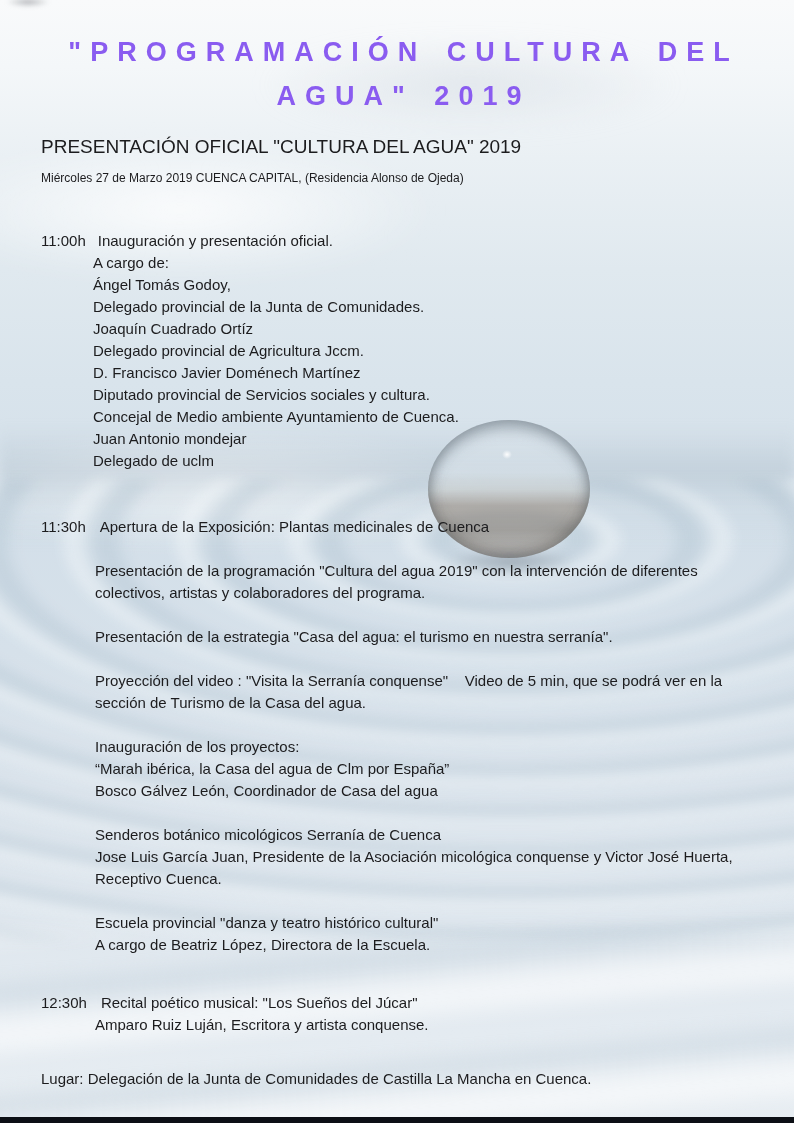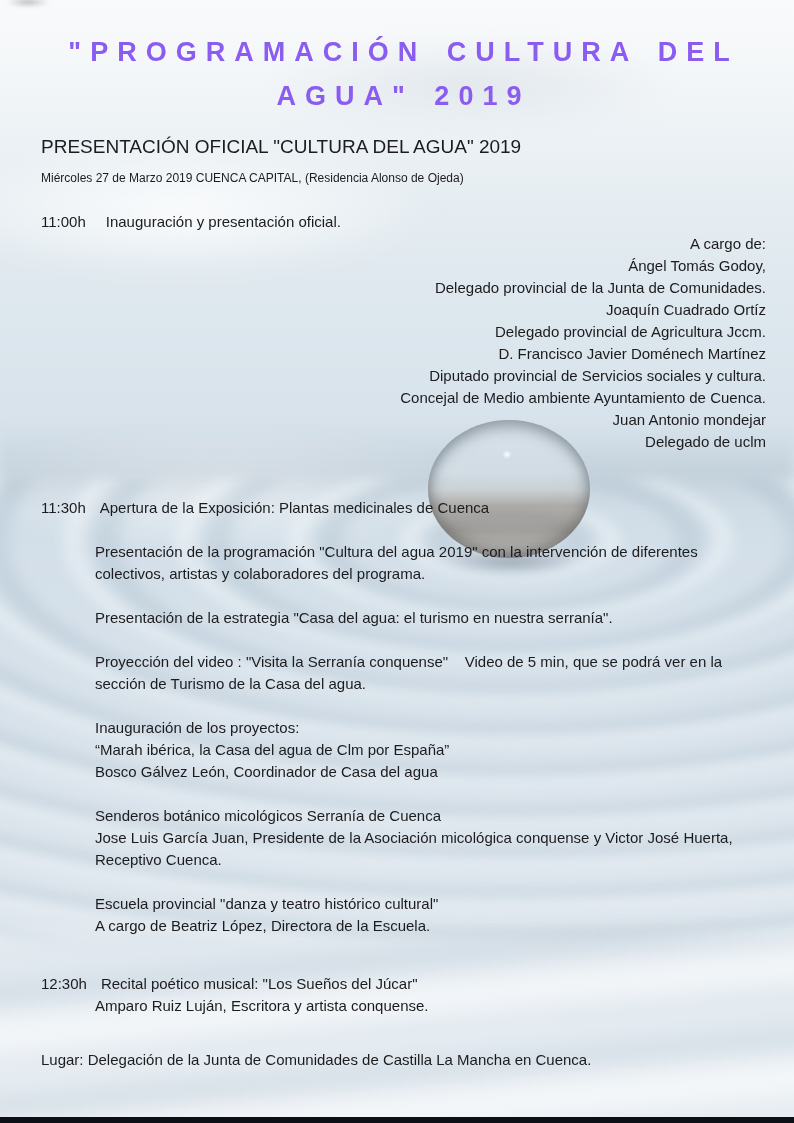--- a/index.html
+++ b/index.html
@@ -70,22 +70,22 @@
     margin:30px auto 0;max-width:710px;text-align:center;
     font-size:27px;font-weight:bold;line-height:44px;
     letter-spacing:9px;word-spacing:4px;white-space:pre-wrap;
   }
   .subtitle{margin-top:17px;font-size:19px;line-height:24px;white-space:pre-wrap;}
   .date-line{margin-top:8px;font-size:12px;white-space:pre-wrap;}
   .row{display:flex;align-items:baseline;}
   .row .time{flex:none;}
   .gap-lg{margin-right:12px;}
   .gap-sm{margin-right:14px;}
-  .sec-1100{margin-top:22px;gap:8px;}
-  .speakers{margin-left:52px;text-align:right;}
+  .sec-1100{margin-top:41px;}
+  .speakers{margin-left:52px;}
   .sec-1130{margin-top:44px;}
   .blocks{margin-left:54px;margin-top:22px;}
   .block + .block{margin-top:22px;}
   .sec-1230{margin-top:36px;}
   .indent-1{margin-left:54px;}
   .location{margin-top:32px;}
   .line, .item-title, .speaker, .time{white-space:pre-wrap;}
 </style>
 </head>
 <body>

